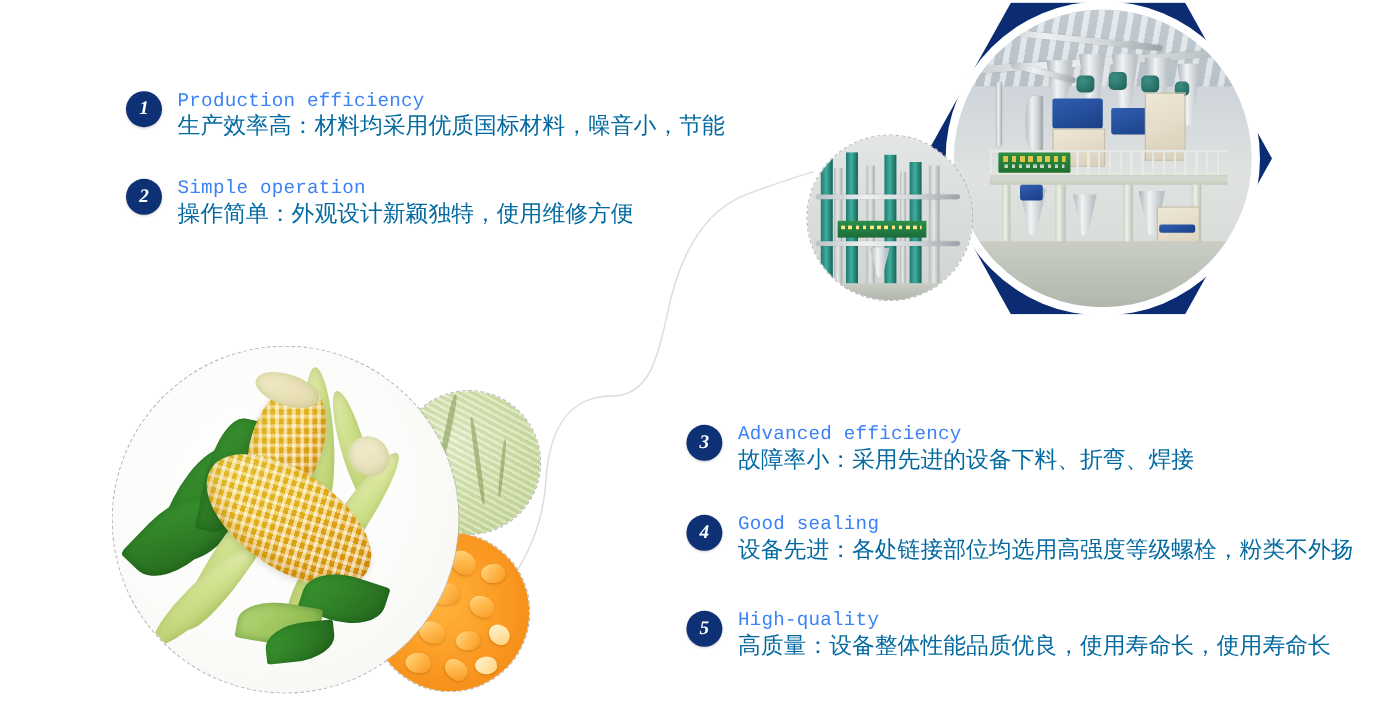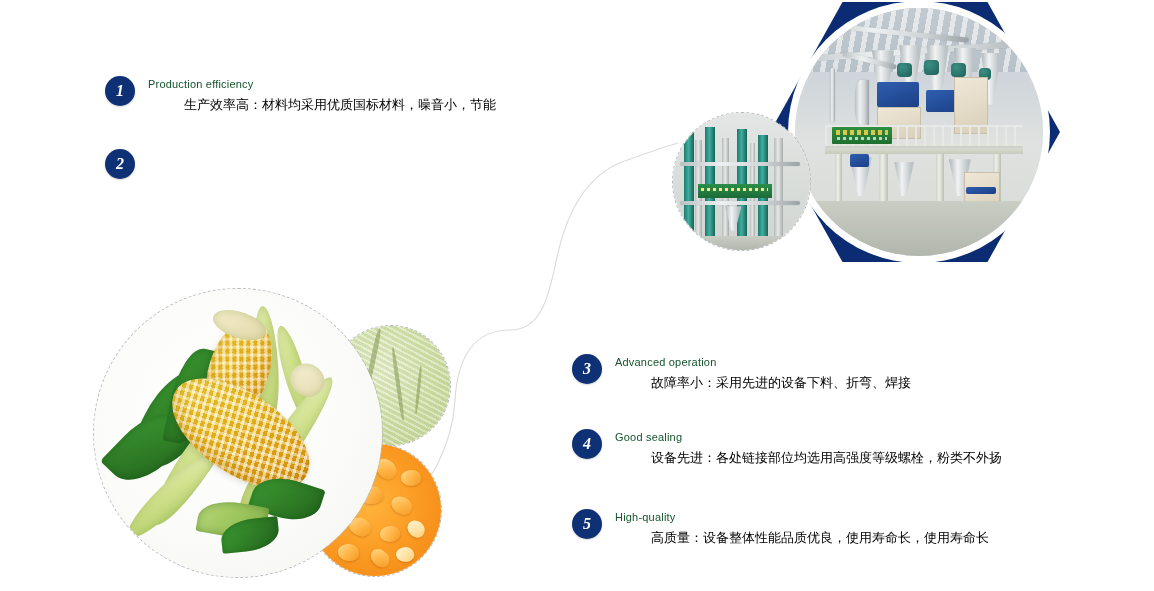--- a/index.html
+++ b/index.html
@@ -38,32 +38,32 @@
     font-weight: bold;
     line-height: 30px;
     text-align: center;
     margin-right: 13px;
     margin-top: 1px;
     box-shadow: 0 1px 2px rgba(0,0,0,0.18);
     font-family: "Liberation Serif", "DejaVu Serif", serif;
   }
   .ftext { display: block; }
   .ftitle {
-    color: #14532d;
-    font-size: 11px;
+    color: #3b82f6;
+    font-size: 16px;
     line-height: 19px;
     letter-spacing: .2px;
     margin-bottom: 1px;
+    font-family: Liberation Mono, monospace;
   }
   .fdesc {
-    color: #000000;
-    font-size: 13px;
+    color: #0369a1;
+    font-size: 19px;
     line-height: 20px;
     font-family: "DejaVu Sans", "Liberation Sans", sans-serif;
-    margin-left: 36px;
   }
 
   
   .hex {
     position: absolute;
     background: #0b2c72;
     clip-path: polygon(25% 0%, 75% 0%, 100% 50%, 75% 100%, 25% 100%, 0% 50%);
   }
   .photo-circle {
     position: absolute;
@@ -383,26 +383,30 @@
   <div class="feature" style="left:105px; top:75px;">
     <div class="badge">1</div>
     <div class="ftext">
       <div class="ftitle">Production efficiency</div>
       <div class="fdesc">生产效率高：材料均采用优质国标材料，噪音小，节能</div>
     </div>
   </div>
 
   <div class="feature" style="left:105px; top:148px;">
     <div class="badge">2</div>
+    <div class="ftext">
+      <div class="ftitle">Simple operation</div>
+      <div class="fdesc">操作简单：外观设计新颖独特，使用维修方便</div>
+    </div>
   </div>
 
   <div class="feature" style="left:572px; top:353px;">
     <div class="badge">3</div>
     <div class="ftext">
-      <div class="ftitle">Advanced operation</div>
+      <div class="ftitle">Advanced efficiency</div>
       <div class="fdesc">故障率小：采用先进的设备下料、折弯、焊接</div>
     </div>
   </div>
 
   <div class="feature" style="left:572px; top:428px;">
     <div class="badge">4</div>
     <div class="ftext">
       <div class="ftitle">Good sealing</div>
       <div class="fdesc">设备先进：各处链接部位均选用高强度等级螺栓，粉类不外扬</div>
     </div>

